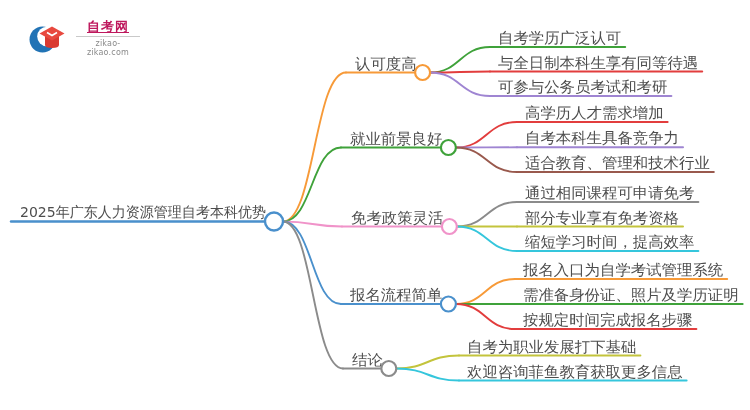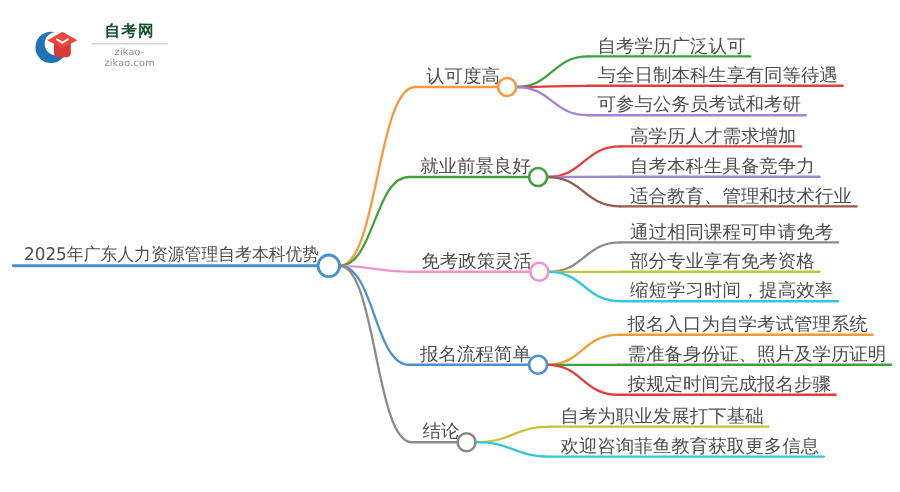--- a/index.html
+++ b/index.html
@@ -4,21 +4,21 @@
 <style>
   html,body{margin:0;padding:0;background:#fff;}
   #stage{
     position:relative;width:750px;height:410px;background:#ffffff;overflow:hidden;
     font-family:"DejaVu Sans",sans-serif;
   }
   #mindmap-svg{position:absolute;left:0;top:0;}
   .logo{position:absolute;left:28px;top:19px;display:flex;align-items:center;gap:8px;}
   .logo-icon{width:40px;height:34px;flex:0 0 auto;}
   .logo-text{width:64px;text-align:center;}
-  .logo-title{font-size:13px;font-weight:bold;color:#14532d;letter-spacing:1px;line-height:15px;}
+  .logo-title{font-size:13px;font-weight:bold;color:#be185d;letter-spacing:1px;line-height:15px;text-decoration:underline;}
   .logo-divider{height:1px;background:#c9c9c9;margin:2px 0 2px 0;}
   .logo-domain{font-size:8px;color:#8a8a8a;letter-spacing:0.2px;line-height:9px;}
   svg text{font-family:"DejaVu Sans",sans-serif;}
 </style>
 </head>
 <body>
 
 <div id="stage">
 
   <svg id="mindmap-svg" width="750" height="410" viewBox="0 0 750 410">

